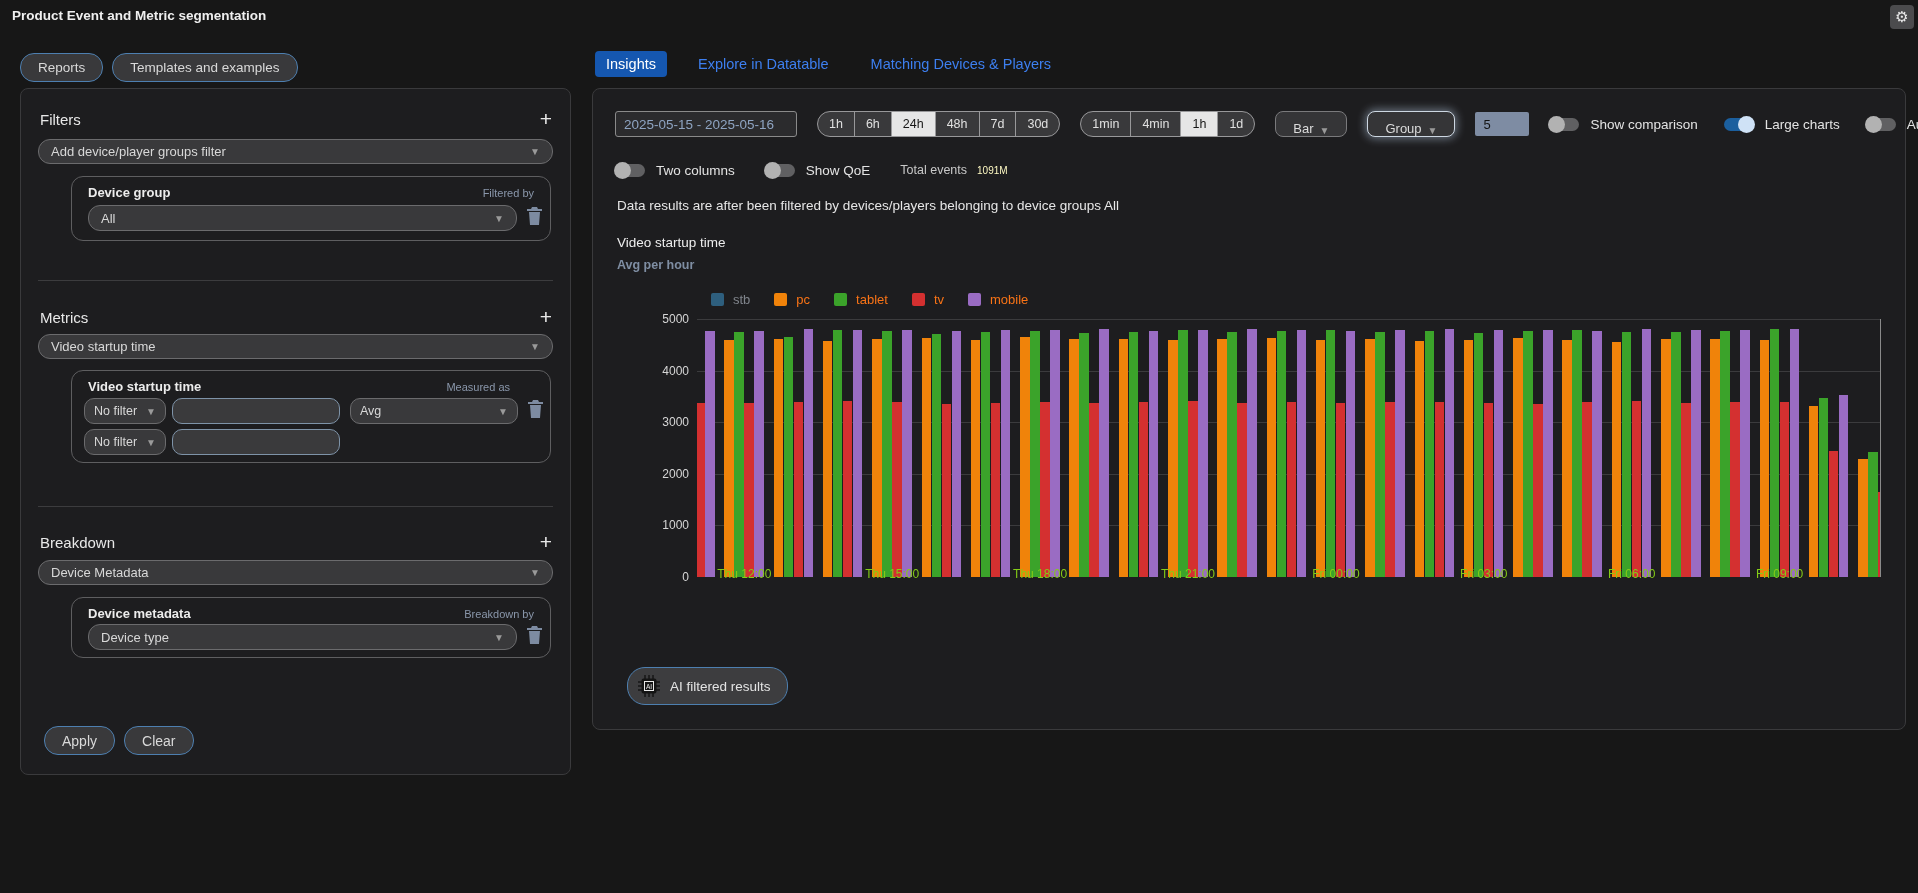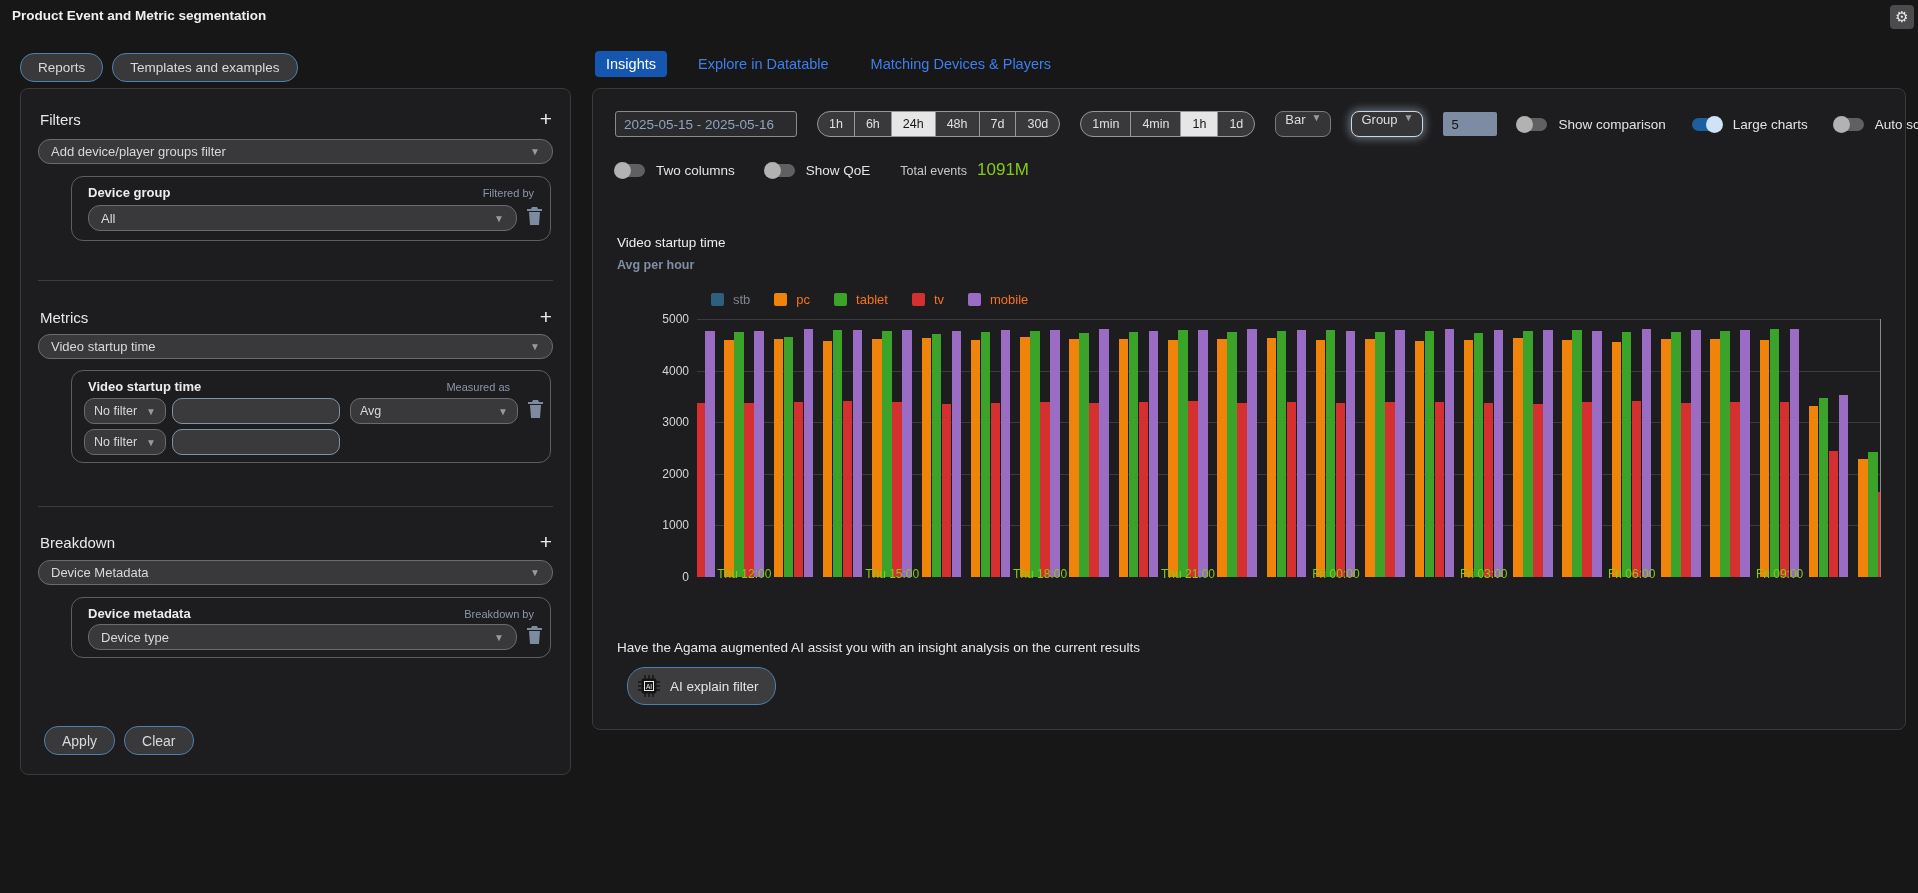--- a/index.html
+++ b/index.html
@@ -38,34 +38,34 @@
   .tab.active{background:#1557b0;color:#fff;}
   
   #toolbar1{left:22px;top:22px;display:flex;align-items:center;gap:20px;height:26px;}
   #date-input{width:182px;height:26px;background:#2b2b2d;border:1px solid #8a8a8a;border-radius:3px;
     color:#8ea4c2;font-size:13.5px;padding:0 8px;box-sizing:border-box;font-family:"Liberation Sans",sans-serif;outline:none;}
   .seg-group{display:flex;border:1px solid #98989a;border-radius:13px;overflow:hidden;background:#39393b;height:26px;box-sizing:border-box;}
   .seg{padding:0 11px;font-size:12.5px;color:#e0e0e0;display:flex;align-items:center;border-left:1px solid #98989a;cursor:pointer;}
   .seg:first-child{border-left:none;}
   .seg.sel{background:#e6e6e6;color:#161616;}
   .small-select{height:26px;background:#353537;border:1px solid #7a7a7c;border-radius:8px;display:flex;
-    align-items:flex-start;padding:0 9px;color:#dcdcdc;font-size:13px;cursor:pointer;box-sizing:border-box;}
+    align-items:flex-end;padding:0 17px;color:#dcdcdc;font-size:13px;cursor:pointer;box-sizing:border-box;}
   .small-select.glow{border-color:#cdd7e2;box-shadow:0 0 9px 2px rgba(190,210,235,.45);}
   #group-count{width:54px;height:24px;background:#7e8ca3;border:none;border-radius:2px;color:#141414;
     font-size:13px;padding:0 8px;box-sizing:border-box;outline:none;font-family:"Liberation Sans",sans-serif;}
   .toggle-wrap{display:flex;align-items:center;gap:11px;cursor:pointer;}
   .toggle{position:relative;width:30px;height:13px;border-radius:7px;background:#606062;flex:none;}
   .toggle .knob{position:absolute;width:17px;height:17px;border-radius:50%;background:#b2b2b2;top:-2px;left:-1px;}
   .toggle.on{background:#1b5f9e;}
   .toggle.on .knob{left:auto;right:-1px;background:#cfe2f6;}
   .toggle-lbl{font-size:13.5px;color:#e3e3e3;white-space:nowrap;}
   #toolbar2{left:22px;top:72px;display:flex;align-items:center;gap:30px;height:18px;}
   #total-events{display:flex;align-items:baseline;gap:10px;justify-content:flex-end;}
   #total-events .k{font-size:12.5px;color:#c9c9c9;}
-  #total-events .v{font-size:17px;color:#84cc16;}
+  #total-events .v{font-size:10px;color:#fef9c3;}
   
   #info-text{left:24px;top:109px;font-size:13.5px;color:#e6e6e6;}
   #chart-title{left:24px;top:146px;font-size:13.5px;color:#eee;}
   #chart-sub{left:24px;top:169px;font-size:12.5px;color:#7f8ea3;font-weight:bold;}
   #legend{left:118px;top:203px;display:flex;gap:24px;align-items:center;}
   .leg-item{display:flex;align-items:center;gap:9px;cursor:pointer;}
   .leg-sq{width:13px;height:13px;border-radius:2px;}
   .leg-lbl{font-size:13px;color:#f97316;}
   .leg-item.off .leg-lbl{color:#80858c;}
   #chart-area{left:0;top:230px;width:100%;height:300px;}
@@ -247,20 +247,21 @@
           </span>
           <span class="toggle-lbl">Show QoE</span>
         </div>
       </div>
     <div id="total-events">
       <span class="k">Total events</span>
       <span class="v">1091M</span>
     </div>
   </div>
 
+  <div class="abs" id="info-text">Data results are after been filtered by devices/players belonging to device groups All</div>
   <div class="abs" id="chart-title">Video startup time</div>
   <div class="abs" id="chart-sub">Avg per hour</div>
   <div class="abs" id="legend">
       <div class="leg-item off">
         <span class="leg-sq" style="background: rgb(46, 95, 126);"></span>
         <span class="leg-lbl">stb</span>
       </div>
       <div class="leg-item">
         <span class="leg-sq" style="background: rgb(240, 131, 10);"></span>
         <span class="leg-lbl">pc</span>
@@ -398,21 +399,20 @@
         <div class="xlab" style="left: 299.2px;">Thu 15:00</div>
         <div class="xlab" style="left: 447.1px;">Thu 18:00</div>
         <div class="xlab" style="left: 595px;">Thu 21:00</div>
         <div class="xlab" style="left: 742.9px;">Fri 00:00</div>
         <div class="xlab" style="left: 890.8px;">Fri 03:00</div>
         <div class="xlab" style="left: 1038.7px;">Fri 06:00</div>
         <div class="xlab" style="left: 1186.6px;">Fri 09:00</div>
       </div>
   </div>
 
-  <div class="abs" id="ai-text">Have the Agama augmented AI assist you with an insight analysis on the current results</div>
   <div class="abs" id="ai-btn">
     <span style="display:flex">
       <svg width="26" height="26" viewBox="0 0 26 26">
         <g stroke="#141414" stroke-width="1.4">
           <line x1="9" y1="2" x2="9" y2="6"></line>
             <line x1="13" y1="2" x2="13" y2="6"></line>
             <line x1="17" y1="2" x2="17" y2="6"></line>
           <line x1="9" y1="20" x2="9" y2="24"></line>
             <line x1="13" y1="20" x2="13" y2="24"></line>
             <line x1="17" y1="20" x2="17" y2="24"></line>
@@ -421,15 +421,15 @@
             <line x1="2" y1="17" x2="6" y2="17"></line>
           <line x1="20" y1="9" x2="24" y2="9"></line>
             <line x1="20" y1="13" x2="24" y2="13"></line>
             <line x1="20" y1="17" x2="24" y2="17"></line>
         </g>
         <rect x="5.5" y="5.5" width="15" height="15" rx="2" fill="#141414"></rect>
         <rect x="8.5" y="8.5" width="9" height="9" fill="none" stroke="#e8e8e8" stroke-width="1"></rect>
         <text x="13" y="15.6" fill="#e8e8e8" font-size="6.5" text-anchor="middle" font-family="Liberation Sans, sans-serif">AI</text>
       </svg>
     </span>
-    <span>AI explain filter</span>
+    <span>AI filtered results</span>
   </div>
 </div>
 
 </body></html>

